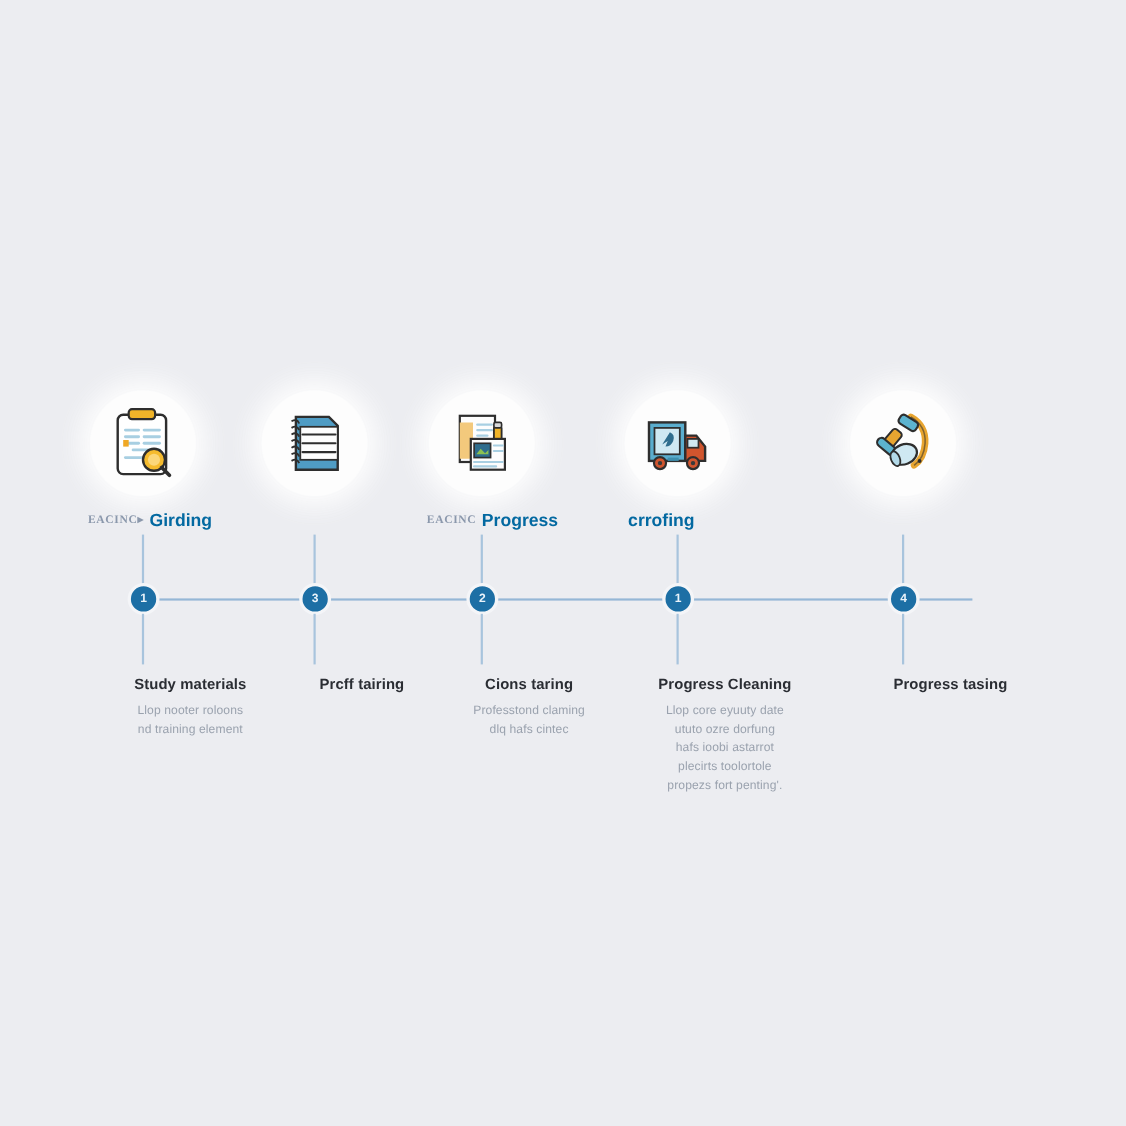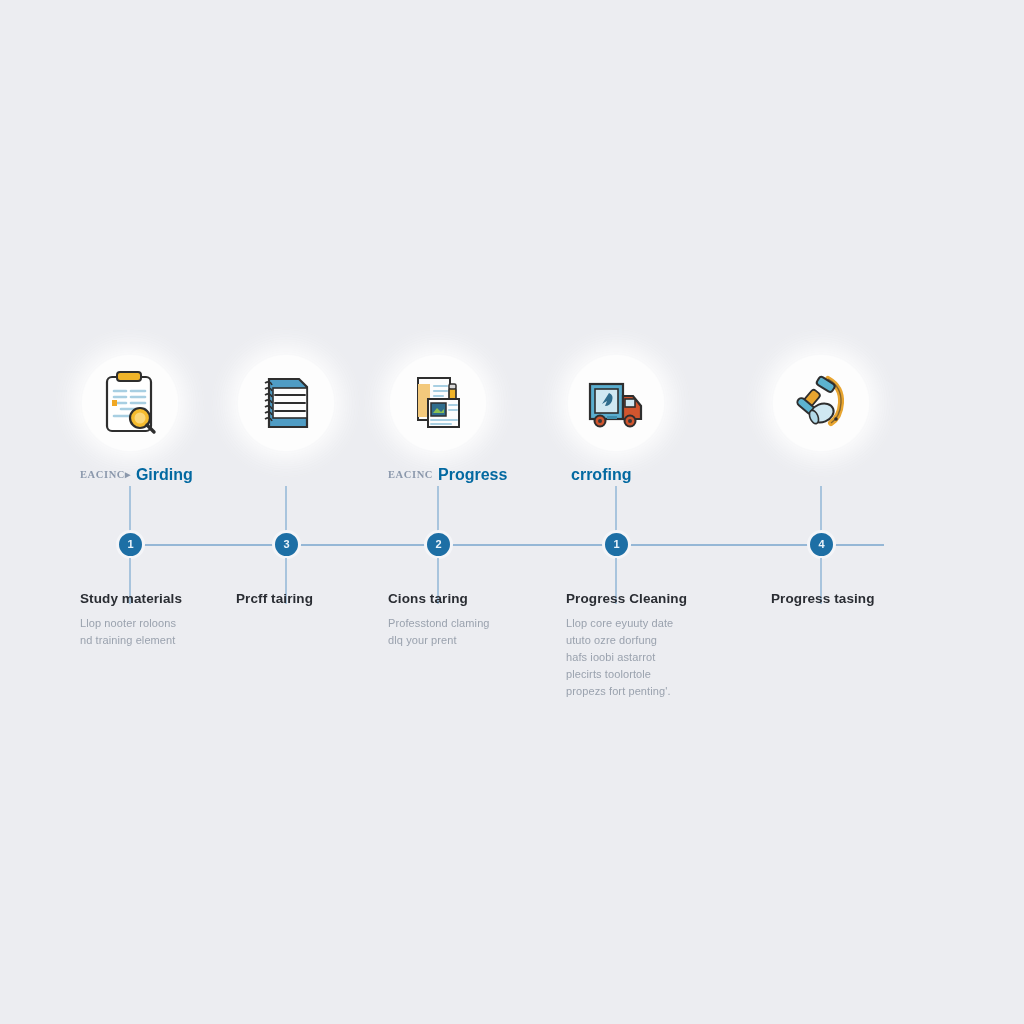--- a/index.html
+++ b/index.html
@@ -104,23 +104,24 @@
     justify-content: center;
     color: #eaf3fa;
     font-size: 11px;
     font-weight: 700;
     line-height: 1;
   }
 
   
   .copy {
     position: absolute;
-    top: 591px;
+    top: 614px;
     left: 14px;
     width: 186px;
+    text-align: center;
   }
   .copy h3 {
     font-size: 13.5px;
     font-weight: 700;
     color: #2a2d33;
     letter-spacing: 0.1px;
     margin-bottom: 9px;
     white-space: nowrap;
   }
   .copy p {
@@ -231,21 +232,21 @@
     <div class="eyebrow">
       <span class="kicker">EACINC</span><span class="lead">Progress</span>
     </div>
     <div class="stem up"></div>
     <div class="marker">2</div>
     <div class="stem down"></div>
     <div class="copy">
       <h3>Cions taring</h3>
       <p>
         <span>Professtond claming</span><br>
-        <span>dlq your prent</span>
+        <span>dlq hafs cintec</span>
       </p>
     </div>
   </div>
 
   <div class="step" style="left:552px;">
     <div class="medallion">
       <svg width="74" height="74" viewBox="0 0 74 74">
         <rect x="11" y="18" width="33" height="35" fill="#5aadce" stroke="#2e2e2e" stroke-width="2.2"></rect>
         <rect x="16" y="23" width="23" height="24" fill="#cfe8f2" stroke="#2e2e2e" stroke-width="1.6"></rect>
         <path d="M30 27 q5 2 3 8 q-2 5 -7 5 l2 -5 l-5 3 z" fill="#2f6d8d"></path>

